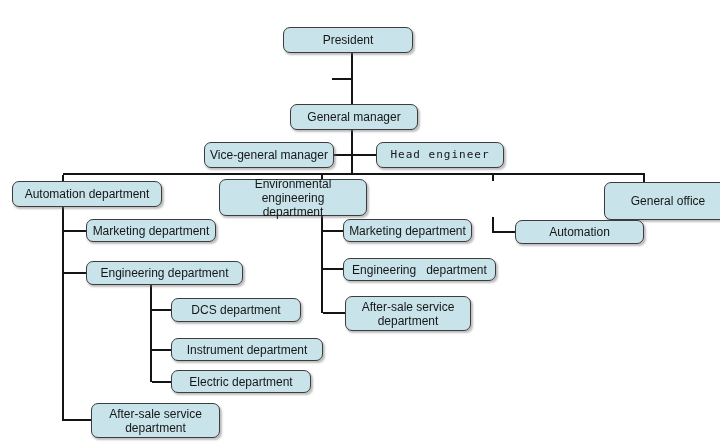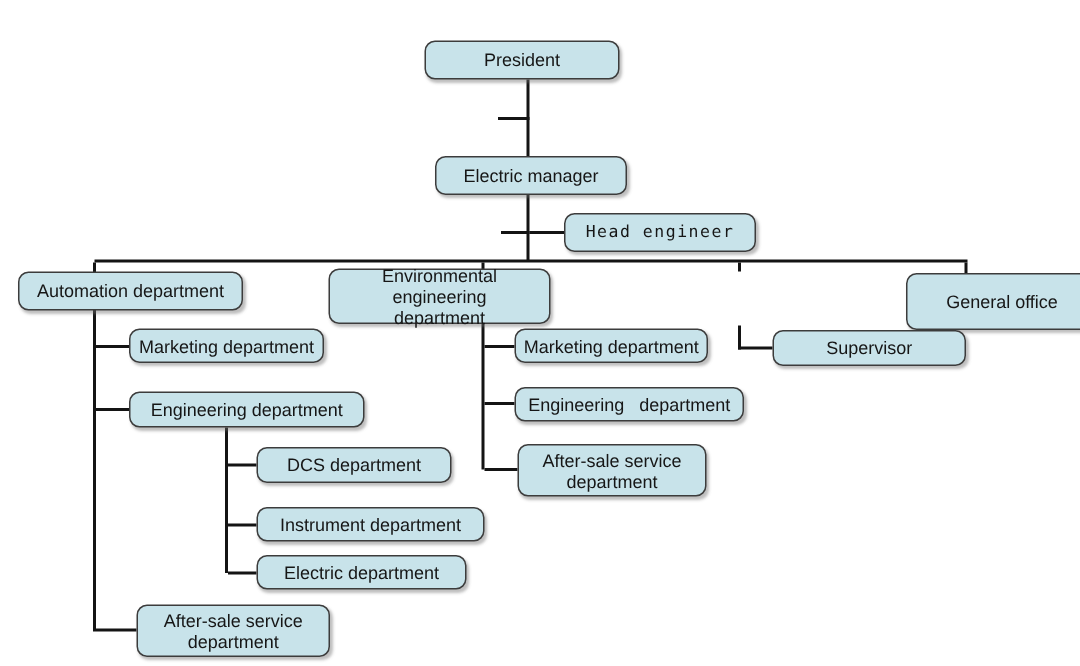--- a/index.html
+++ b/index.html
@@ -67,32 +67,33 @@
   <div class="ln" style="left:150px;top:285px;width:2px;height:97px"></div>
   <div class="ln" style="left:152px;top:309px;width:19px;height:2px"></div>
   <div class="ln" style="left:152px;top:349px;width:19px;height:2px"></div>
   <div class="ln" style="left:152px;top:381px;width:19px;height:2px"></div>
   <div class="ln" style="left:321px;top:175px;width:2px;height:138px"></div>
   <div class="ln" style="left:323px;top:230px;width:20px;height:2px"></div>
   <div class="ln" style="left:323px;top:268px;width:20px;height:2px"></div>
   <div class="ln" style="left:323px;top:312px;width:22px;height:2px"></div>
 
   <div class="node" id="n-president">President</div>
-  <div class="node" id="n-general_manager">Electric manager</div>
+  <div class="node" id="n-general_manager">General manager</div>
+  <div class="node" id="n-vice_general_manager">Vice-general manager</div>
   <div class="node mono" id="n-head_engineer">Head engineer</div>
   <div class="node" id="n-automation">Automation department</div>
   <div class="node" id="n-env">Environmental engineering
 department</div>
   <div class="node" id="n-general_office">General office</div>
   <div class="node" id="n-marketing_auto">Marketing department</div>
   <div class="node" id="n-engineering_auto">Engineering department</div>
   <div class="node" id="n-instrument">Instrument department</div>
   <div class="node" id="n-dcs">DCS department</div>
   <div class="node" id="n-electric">Electric department</div>
   <div class="node" id="n-aftersale_auto">After-sale service
 department</div>
   <div class="node" id="n-marketing_env">Marketing department</div>
   <div class="node" id="n-engineering_env">Engineering   department</div>
   <div class="node" id="n-aftersale_env">After-sale service
 department</div>
-  <div class="node" id="n-laboratory">Supervisor</div>
+  <div class="node" id="n-laboratory">Automation</div>
 
 </div>
 
 </body></html>

